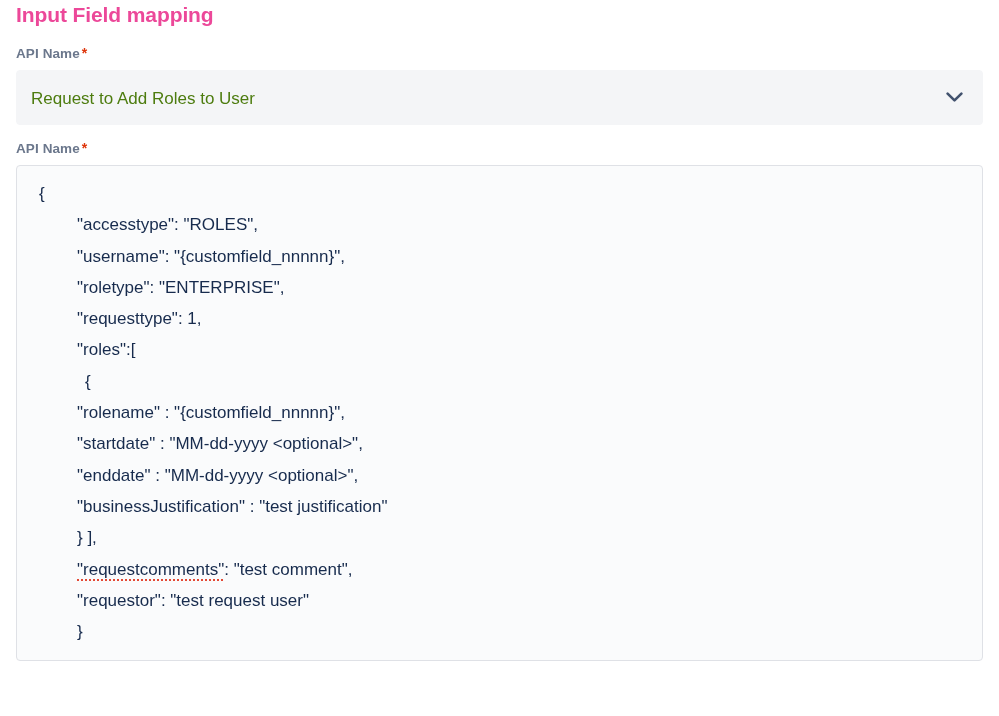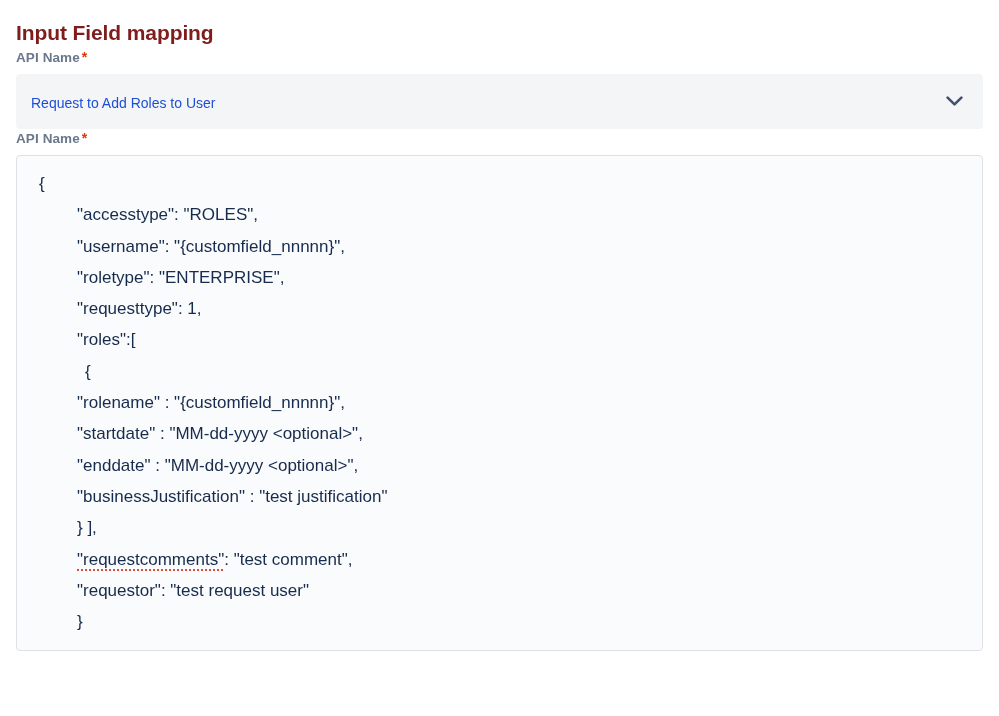--- a/index.html
+++ b/index.html
@@ -18,29 +18,30 @@
   .page {
     position: relative;
     width: 999px;
     height: 716px;
     box-sizing: border-box;
     padding: 0 16px;
   }
 
   .page-title {
     margin: 0;
-    padding-top: 18px;
+    padding-top: 0;
     font-size: 21px;
     line-height: 30px;
     font-weight: 700;
-    color: #7f1d1d;
+    color: #ec4899;
     letter-spacing: -0.1px;
   }
 
   .field-label {
+    margin-top: 14px;
     font-size: 13.5px;
     line-height: 18px;
     font-weight: 700;
     color: #6b778c;
     letter-spacing: 0.1px;
   }
   .field-label .required-mark {
     color: #de350b;
     font-weight: 700;
     margin-left: 2px;
@@ -58,22 +59,22 @@
     box-sizing: border-box;
     cursor: pointer;
   }
   .select-value {
     position: absolute;
     left: 14px;
     top: 0;
     height: 55px;
     display: flex;
     align-items: center;
-    font-size: 14px;
-    color: #1d4ed8;
+    font-size: 17px;
+    color: #4d7c0f;
   }
   .select-chevron {
     position: absolute;
     right: 0;
     top: 0;
     width: 56px;
     height: 53px;
     display: flex;
     align-items: center;
     justify-content: center;

